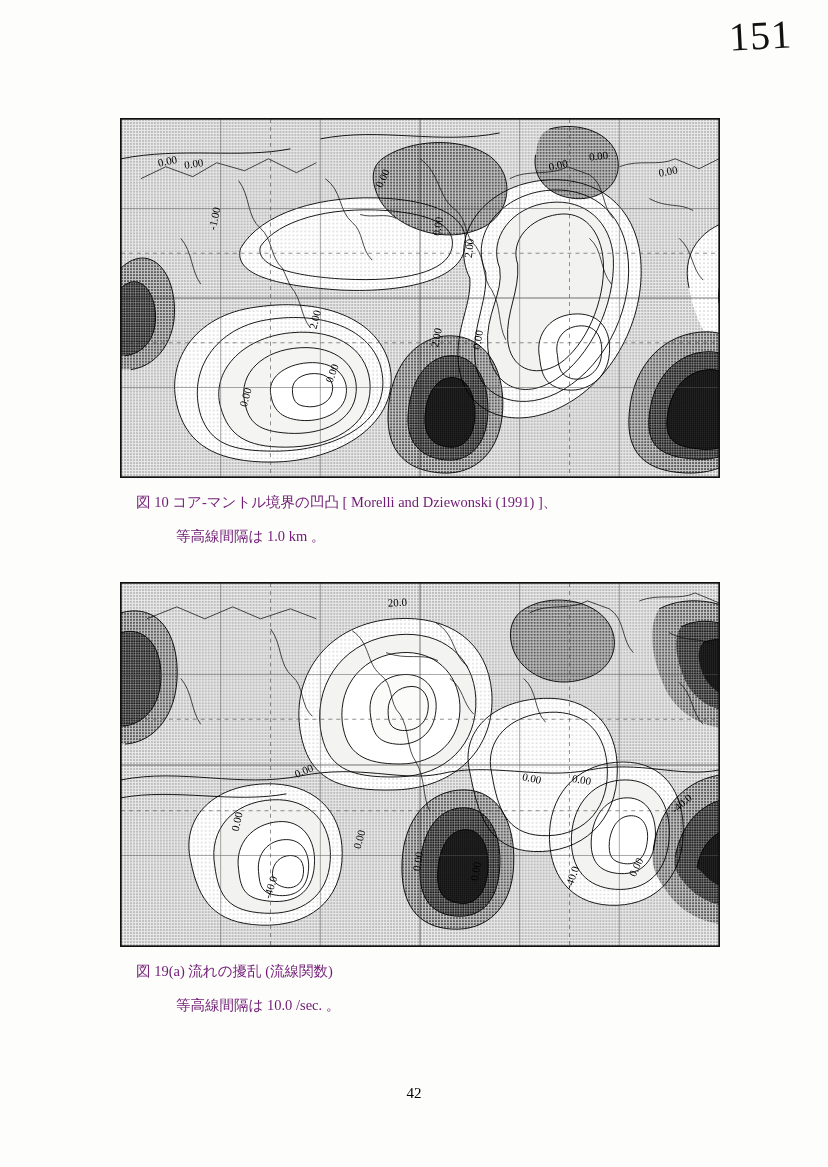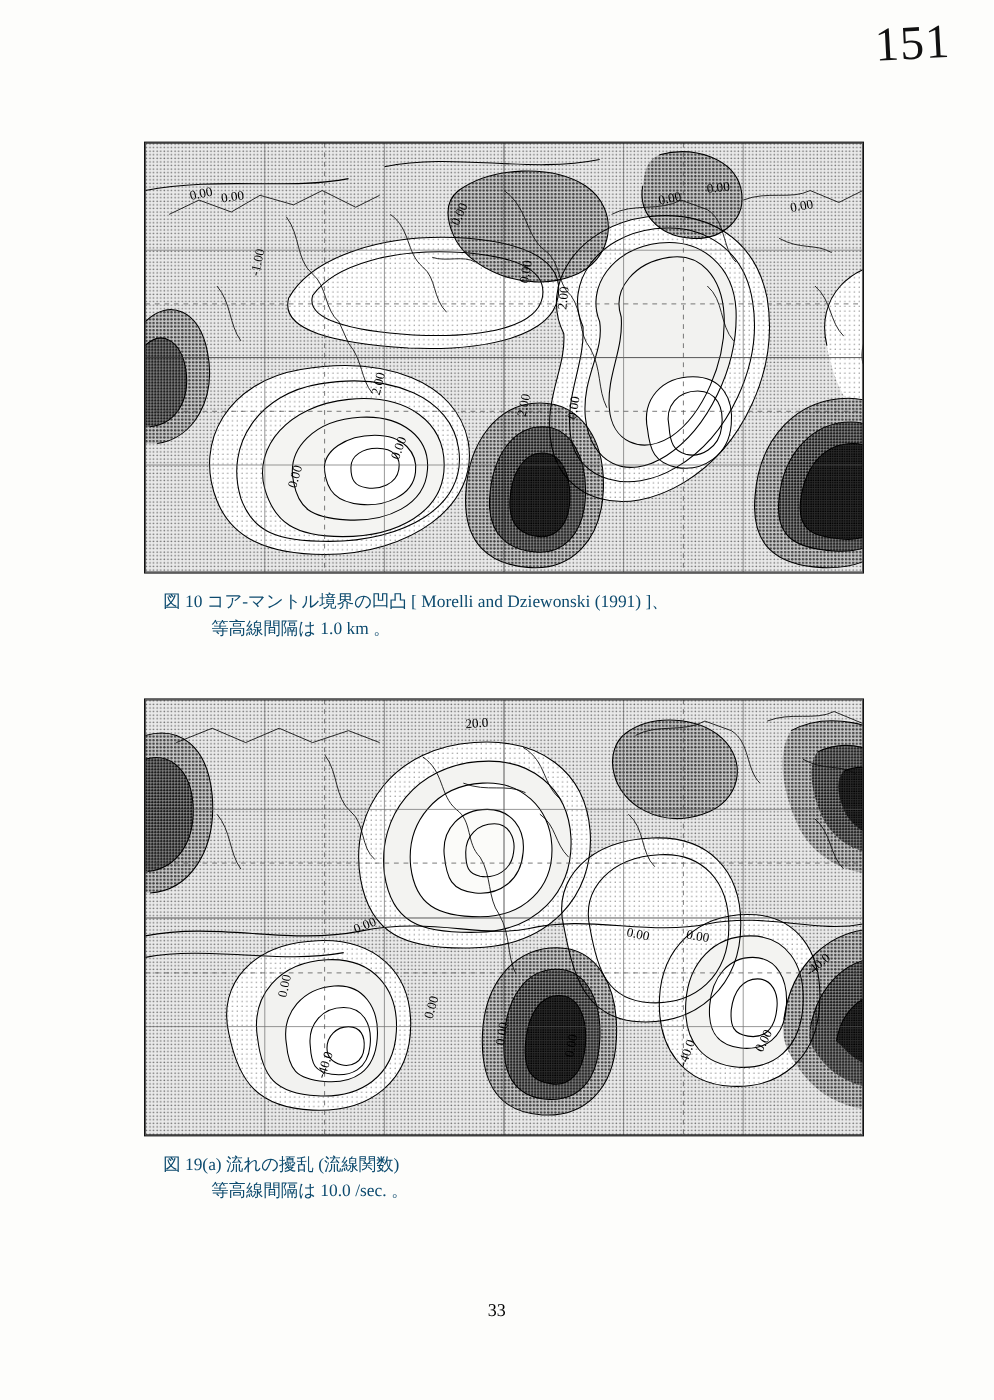--- a/index.html
+++ b/index.html
@@ -55,24 +55,24 @@
   .map-canvas {
     position: absolute;
     left: 0; top: 0;
     width: 100%;
     height: 100%;
   }
   .caption {
     margin-top: 14px;
     font-size: 14.5px;
     line-height: 1.5;
-    color: #0c4a6e;
+    color: #701a75;
   }
   .caption .line1 { padding-left: 16px; }
-  .caption .line2 { padding-left: 56px; }
+  .caption .line2 { padding-left: 56px; margin-top: 12px; }
 
   .folio {
     position: absolute;
     left: 0;
     width: 828px;
     text-align: center;
     font-size: 15px;
   }
   
   .clabel {
@@ -386,15 +386,15 @@
         </g>
         <rect x="0" y="0" width="600" height="365" fill="none" stroke="#111" stroke-width="1.4"></rect>
       </svg>
     </div>
     <div class="caption">
       <div class="line1">図 19(a) 流れの擾乱 (流線関数)</div>
       <div class="line2">等高線間隔は 10.0 /sec. 。</div>
     </div>
   </div>
 
-  <div class="folio" style="top:1085px;">33</div>
+  <div class="folio" style="top:1085px;">42</div>
 
 </div>
 
 </body></html>

